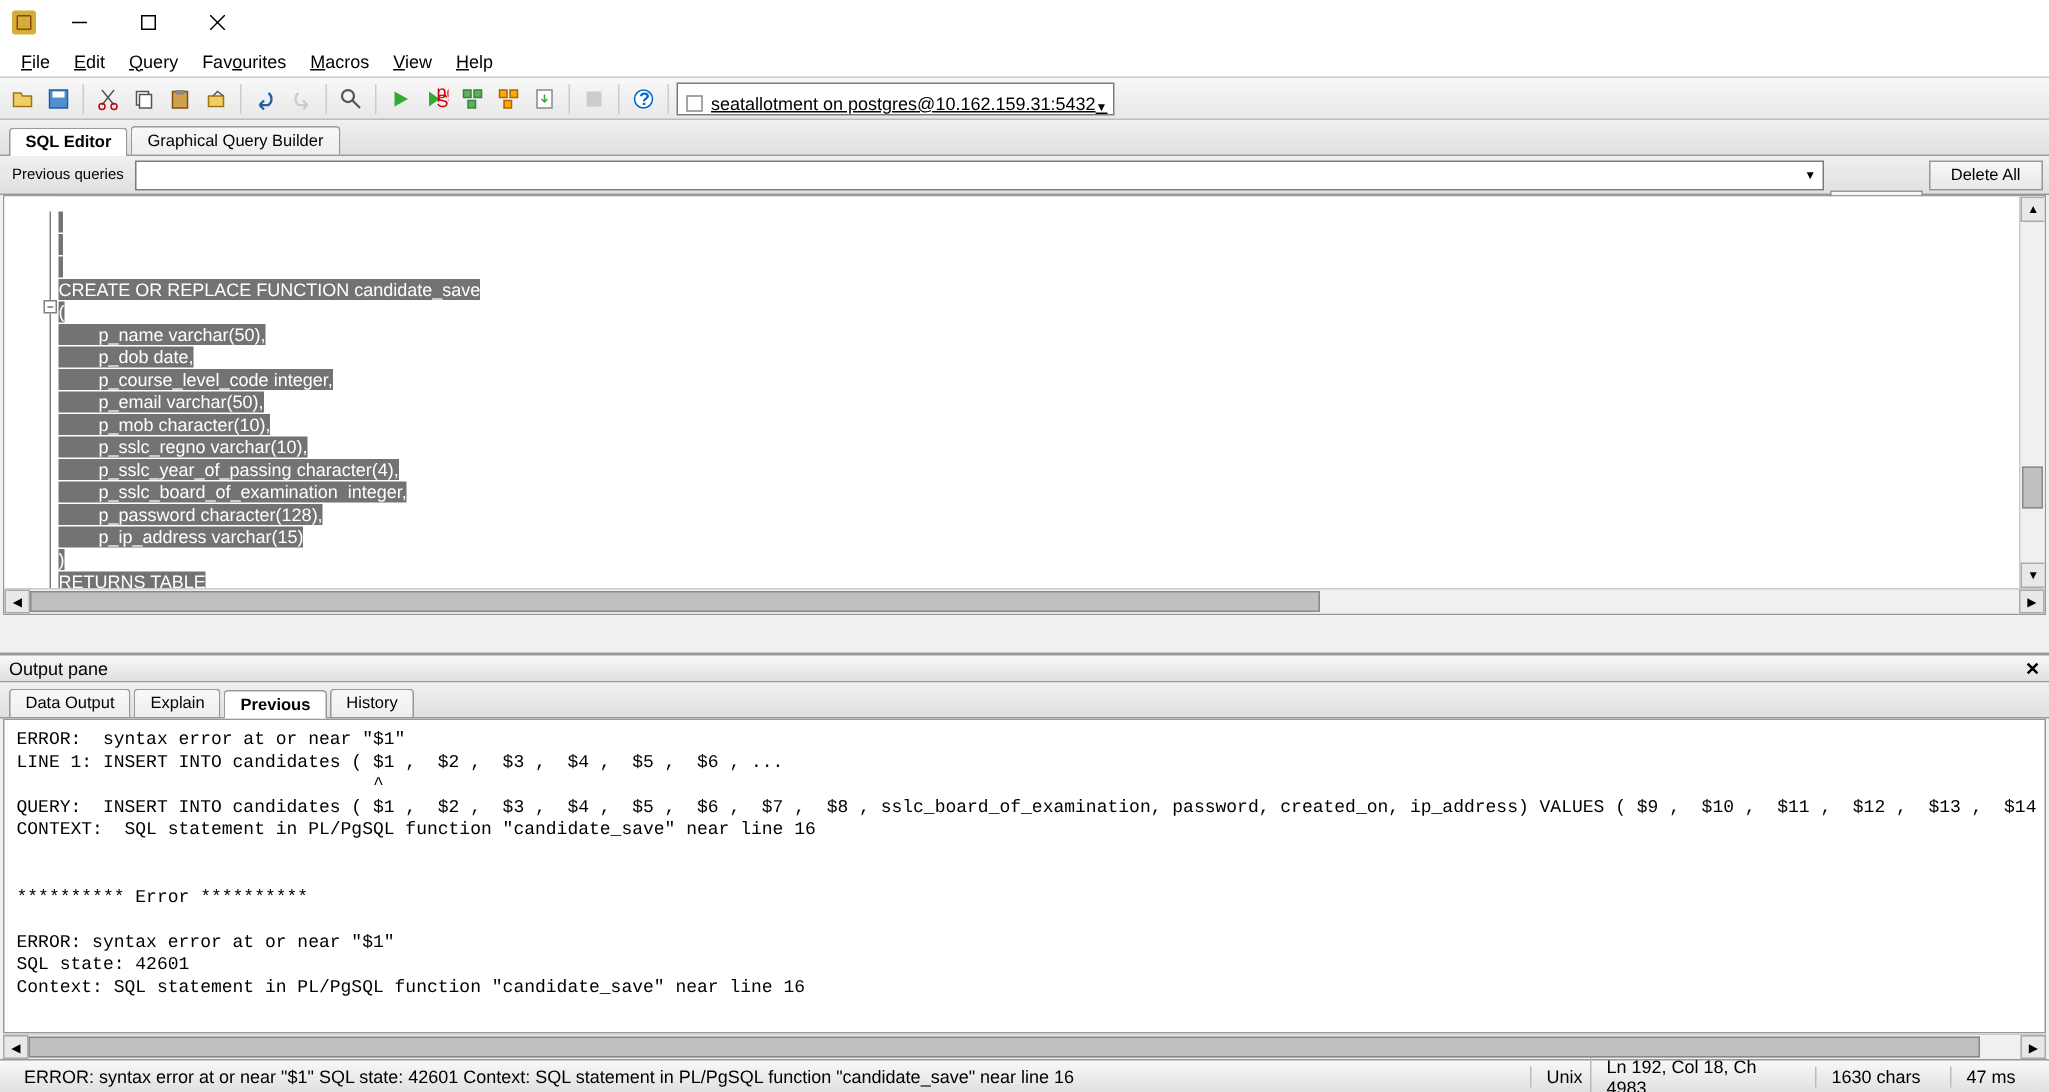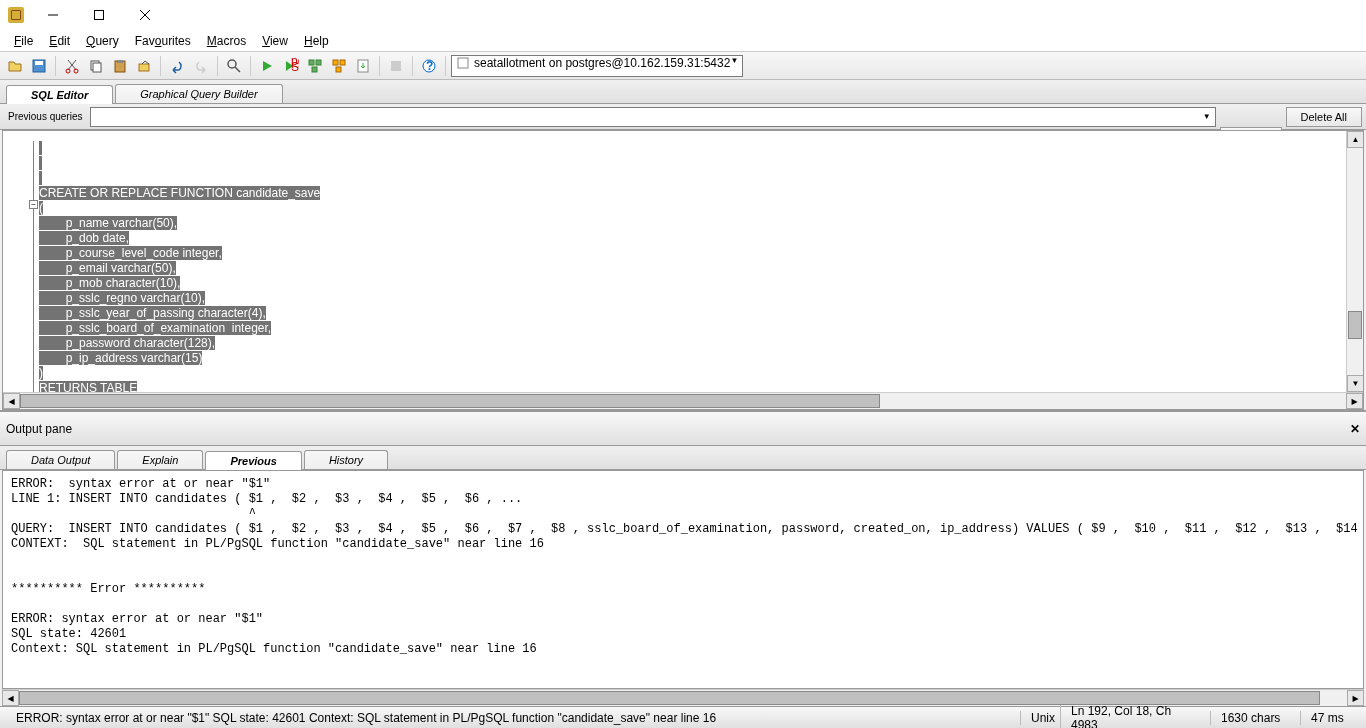--- a/index.html
+++ b/index.html
@@ -9,24 +9,24 @@
 .titlebar-icon::after { content: ""; position: absolute; inset: 3px; border: 1px solid #8b4513; border-radius: 1px; }
 .titlebar-text { flex: 1; font-size: 12px; color: #000; }
 .window-controls { display: flex; gap: 0; }
 .window-btn { width: 46px; height: 30px; display: flex; align-items: center; justify-content: center; font-size: 14px; cursor: pointer; }
 .menubar { height: 22px; background: #fff; display: flex; align-items: center; padding: 0 6px; gap: 0; border-bottom: 1px solid #ccc; }
 .menu-item { padding: 2px 8px; cursor: pointer; }
 .menu-item u { text-decoration: underline; }
 .toolbar { height: 28px; background: linear-gradient(#f8f8f8,#e8e8e8); border-bottom: 1px solid #bbb; display: flex; align-items: center; padding: 0 4px; gap: 2px; }
 .tb-btn { width: 22px; height: 22px; display: flex; align-items: center; justify-content: center; cursor: pointer; border: 1px solid transparent; border-radius: 2px; }
 .tb-sep { width: 1px; height: 20px; background: #ccc; margin: 0 3px; }
-.tb-combo { height: 22px; border: 1px solid #7a7a7a; background: #fff; min-width: 290px; padding: 0 4px; display: flex; align-items: flex-start; }
+.tb-combo { height: 22px; border: 1px solid #7a7a7a; background: #fff; min-width: 290px; padding: 0 4px; display: flex; align-items: flex-end; text-decoration: underline; }
 .tb-combo-arrow { margin-left: auto; font-size: 8px; }
 .tabs-area { height: 24px; background: linear-gradient(#f0f0f0,#e0e0e0); display: flex; align-items: flex-end; padding-left: 6px; border-bottom: 1px solid #999; }
-.tab { padding: 3px 24px; background: linear-gradient(#f8f8f8,#eee); border: 1px solid #999; border-bottom: none; margin-right: 2px; cursor: pointer; border-radius: 3px 3px 0 0; font-size: 11px; font-style: italic; }
+.tab { padding: 3px 10px; background: linear-gradient(#f8f8f8,#eee); border: 1px solid #999; border-bottom: none; margin-right: 2px; cursor: pointer; border-radius: 3px 3px 0 0; font-size: 11px; }
 .tab.active { background: #fff; font-weight: bold; position: relative; top: 1px; }
 .prev-queries-bar { height: 26px; background: linear-gradient(#f0f0f0,#e0e0e0); display: flex; align-items: center; padding: 0 4px; gap: 4px; border-bottom: 1px solid #999; }
 .pq-label { font-size: 10px; padding: 0 4px; }
 .pq-combo { flex: 1; height: 20px; border: 1px solid #7a7a7a; background: #fff; display: flex; align-items: center; }
 .pq-combo-arrow { margin-left: auto; padding: 0 4px; font-size: 8px; }
 .pq-btn { height: 20px; padding: 0 14px; border: 1px solid #999; background: linear-gradient(#f8f8f8,#e8e8e8); cursor: pointer; font-size: 11px; }
 .pq-btn.disabled { color: #aaa; cursor: default; margin-top: 40px; }
 .editor-wrap { flex: 1; display: flex; flex-direction: column; min-height: 0; border: 1px solid #999; margin: 0 2px; }
 .editor-container { flex: 1; background: #fff; overflow: hidden; position: relative; display: flex; }
 .gutter { width: 36px; background: #fff; border-right: none; position: relative; }
@@ -34,21 +34,21 @@
 .fold-box { position: absolute; left: 26px; width: 9px; height: 9px; border: 1px solid #808080; background: #fff; font-size: 8px; line-height: 7px; text-align: center; cursor: pointer; }
 .code-area { flex: 1; font-family: "Courier New", monospace; font-size: 13px; line-height: 15px; padding-top: 10px; white-space: pre; position: relative; }
 .code-line { height: 15px; }
 .sel { background: #737373; color: #fff; }
 .editor-scroll-v { width: 17px; background: #f0f0f0; border-left: 1px solid #ccc; position: relative; }
 .scroll-thumb-v { position: absolute; left: 1px; right: 1px; top: 180px; height: 28px; background: #c0c0c0; border: 1px solid #888; }
 .editor-scroll-h { height: 17px; background: #f0f0f0; border-top: 1px solid #ccc; display: flex; }
 .scroll-h-track { flex: 1; position: relative; }
 .scroll-h-thumb { position: absolute; top: 1px; bottom: 1px; left: 0; width: 860px; background: #c0c0c0; border: 1px solid #888; }
 .scroll-arrow { width: 17px; display: flex; align-items: center; justify-content: center; font-size: 8px; background: #e8e8e8; border: 1px solid #aaa; }
-.output-header { height: 36px; background: linear-gradient(#f8f8f8,#e0e0e0); display: flex; align-items: center; padding: 0 6px; font-size: 11px; border-top: 2px solid #999; border-bottom: 1px solid #999; }
+.output-header { height: 20px; background: linear-gradient(#f8f8f8,#e0e0e0); display: flex; align-items: center; padding: 0 6px; font-size: 11px; border-top: 2px solid #999; border-bottom: 1px solid #999; margin-top: 25px; }
 .output-close { margin-left: auto; cursor: pointer; font-size: 12px; font-weight: bold; }
 .output-tabs { height: 24px; background: linear-gradient(#f0f0f0,#e0e0e0); display: flex; align-items: flex-end; padding-left: 6px; border-bottom: 1px solid #999; }
 .messages-area { flex: 1; background: #fff; font-family: "Courier New", monospace; font-size: 12px; line-height: 15px; padding: 6px 8px; overflow: hidden; white-space: pre; border: 1px solid #999; margin: 0 2px; }
 .messages-scroll-h { height: 17px; background: #f0f0f0; border-top: 1px solid #ccc; display: flex; margin: 0 2px; }
 .statusbar { height: 22px; background: linear-gradient(#f8f8f8,#e0e0e0); border-top: 1px solid #999; display: flex; align-items: center; padding: 0 6px; font-size: 11px; }
 .status-cell { padding: 0 10px; border-left: 1px solid #bbb; }
 .status-cell:first-child { border-left: none; flex: 1; }
 svg { display: block; }
 </style>
 </head>

